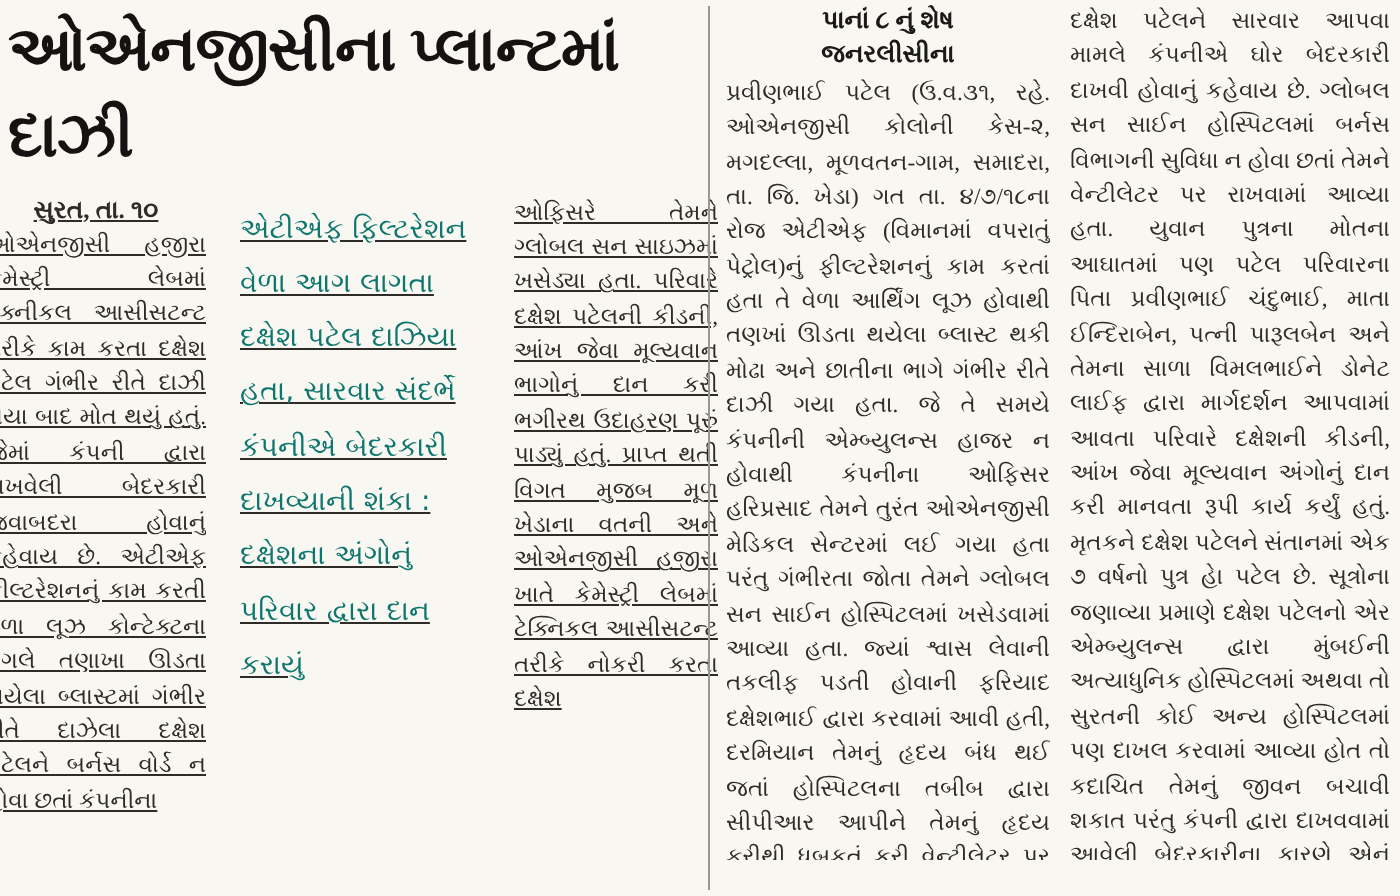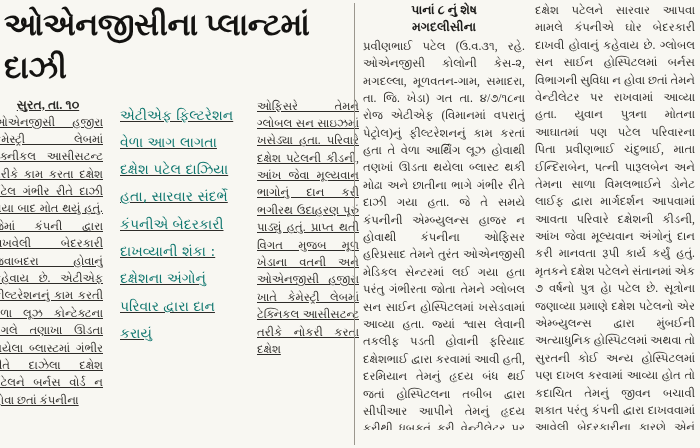--- a/index.html
+++ b/index.html
@@ -104,21 +104,21 @@
       </div>
     </div>
   </div>
 
   <div class="v-rule"></div>
 
   <div class="right-section">
     <div class="col c4">
       <div class="jump-head">
         <div>પાનાં ૮ નું શેષ</div>
-        <div>મગદલીસીના</div>
+        <div>જનરલીસીના</div>
       </div>
       <div class="body-text">પ્રવીણભાઈ પટેલ (ઉ.વ.૩૧, રહે. ઓએનજીસી કોલોની કેસ-૨, મગદલ્લા, મૂળવતન-ગામ, સમાદરા, તા. જિ. ખેડા) ગત તા. ૪/૭/૧૮ના રોજ એટીએફ (વિમાનમાં વપરાતું પેટ્રોલ)નું ફીલ્ટરેશનનું કામ કરતાં હતા તે વેળા આર્થિંગ લૂઝ હોવાથી તણખાં ઊડતા થયેલા બ્લાસ્ટ થકી મોઢા અને છાતીના ભાગે ગંભીર રીતે દાઝી ગયા હતા. જે તે સમયે કંપનીની એમ્બ્યુલન્સ હાજર ન હોવાથી કંપનીના ઓફિસર હરિપ્રસાદ તેમને તુરંત ઓએનજીસી મેડિકલ સેન્ટરમાં લઈ ગયા હતા પરંતુ ગંભીરતા જોતા તેમને ગ્લોબલ સન સાઈન હોસ્પિટલમાં ખસેડવામાં આવ્યા હતા. જ્યાં શ્વાસ લેવાની તકલીફ પડતી હોવાની ફરિયાદ દક્ષેશભાઈ દ્વારા કરવામાં આવી હતી, દરમિયાન તેમનું હૃદય બંધ થઈ જતાં હોસ્પિટલના તબીબ દ્વારા સીપીઆર આપીને તેમનું હૃદય ફરીથી ધબકતું કરી વેન્ટીલેટર પર રાખવામાં આવ્યા હતા. સારવાર દરમિયાન ૭મી જુલાઈના રોજ હોસ્પિટલના તબીબ દ્વારા તેમને બ્રેઈનડેડ જાહેર કરવામાં આવ્યા હતા. બાદ ગતસાંજે તેમનું સારવાર દરમિયાન ગત સાંજે તેમનું મોત નીપજ્યું હતું.</div>
     </div>
     <div class="col c5">
       <div class="body-text">દક્ષેશ પટેલને સારવાર આપવા મામલે કંપનીએ ઘોર બેદરકારી દાખવી હોવાનું કહેવાય છે. ગ્લોબલ સન સાઈન હોસ્પિટલમાં બર્નસ વિભાગની સુવિધા ન હોવા છતાં તેમને વેન્ટીલેટર પર રાખવામાં આવ્યા હતા. યુવાન પુત્રના મોતના આઘાતમાં પણ પટેલ પરિવારના પિતા પ્રવીણભાઈ ચંદુભાઈ, માતા ઈન્દિરાબેન, પત્ની પારૂલબેન અને તેમના સાળા વિમલભાઈને ડોનેટ લાઈફ દ્વારા માર્ગદર્શન આપવામાં આવતા પરિવારે દક્ષેશની કીડની, આંખ જેવા મૂલ્યવાન અંગોનું દાન કરી માનવતા રૂપી કાર્ય કર્યું હતું. મૃતકને દક્ષેશ પટેલને સંતાનમાં એક ૭ વર્ષનો પુત્ર હેા પટેલ છે. સૂત્રોના જણાવ્યા પ્રમાણે દક્ષેશ પટેલનો એર એમ્બ્યુલન્સ દ્વારા મુંબઈની અત્યાધુનિક હોસ્પિટલમાં અથવા તો સુરતની કોઈ અન્ય હોસ્પિટલમાં પણ દાખલ કરવામાં આવ્યા હોત તો કદાચિત તેમનું જીવન બચાવી શકાત પરંતુ કંપની દ્વારા દાખવવામાં આવેલી બેદરકારીના કારણે એનું મોત થયું હોવાનું કહેવાય છે. દક્ષેશ પટેલને જ્યારે સારવારમાં દાખલ કરાવ્યા ત્યારથી આ ઘટના બાબતે પૃચ્છા માટે ધબકારના પ્રતિનિધિ દ્વારા બે દિવસથી કેમિસ્ટ્રી લેબના જનરલ મેનેજર શ્રીવાસ્તવ (મો. નં. ૯૪૨૭૫ ૦૪૩૧૭) અને ઓફિસર શ્રી હરિ પ્રસાદનો મોબાઈલ નં (૯૪૨૭૫ ૦૪૬૪૫)નો સંપર્ક કરવામાં આવ્યો હતો પરંતુ તેમણે કોલ સુધ્ધા ઉપાડ્યો ન હતો.</div>
     </div>
   </div>
 
 </div>
 

